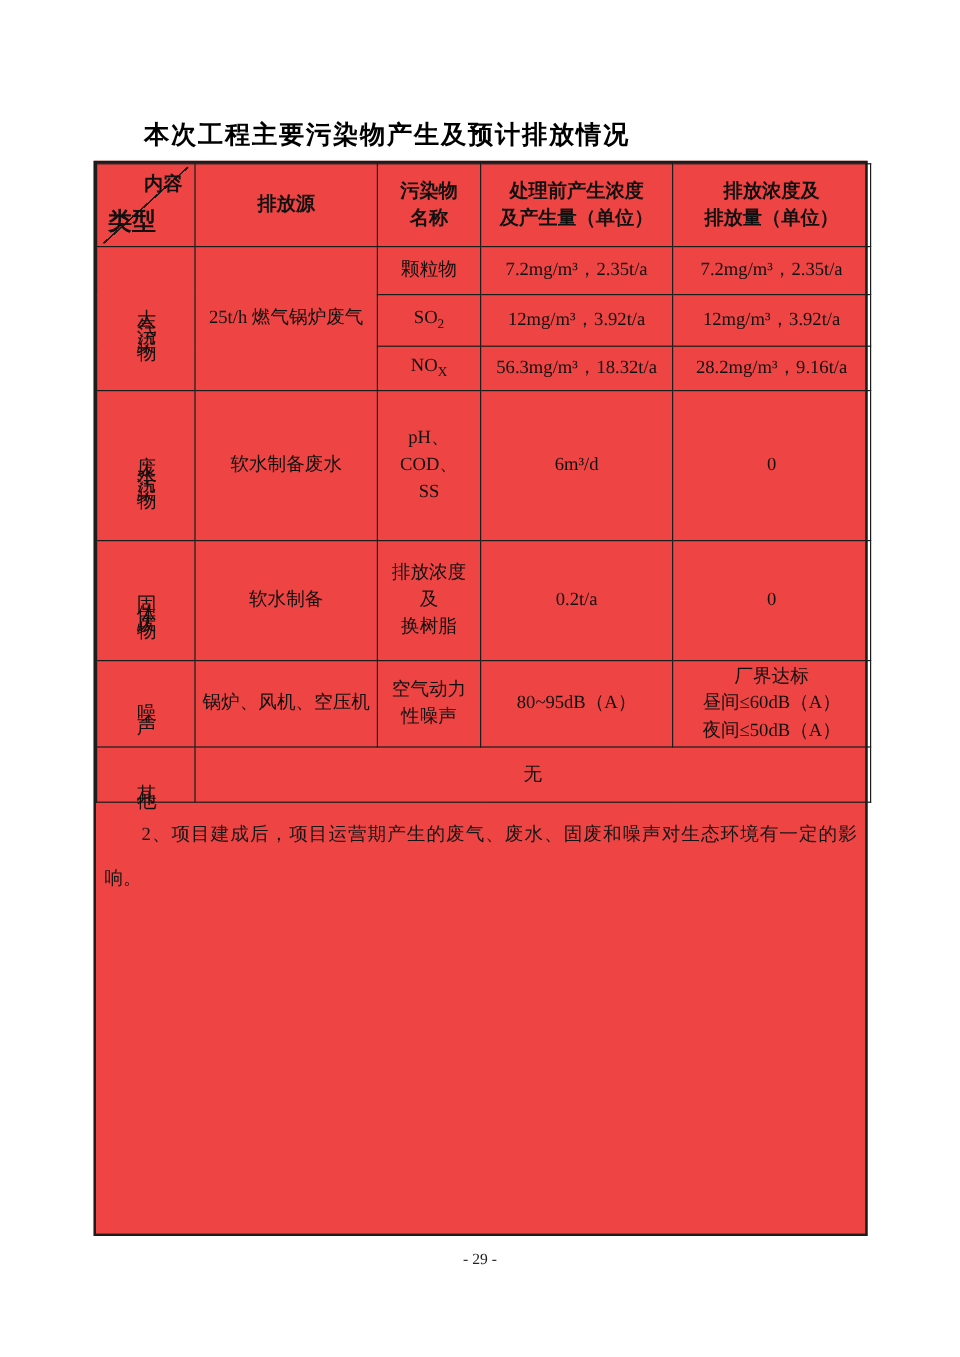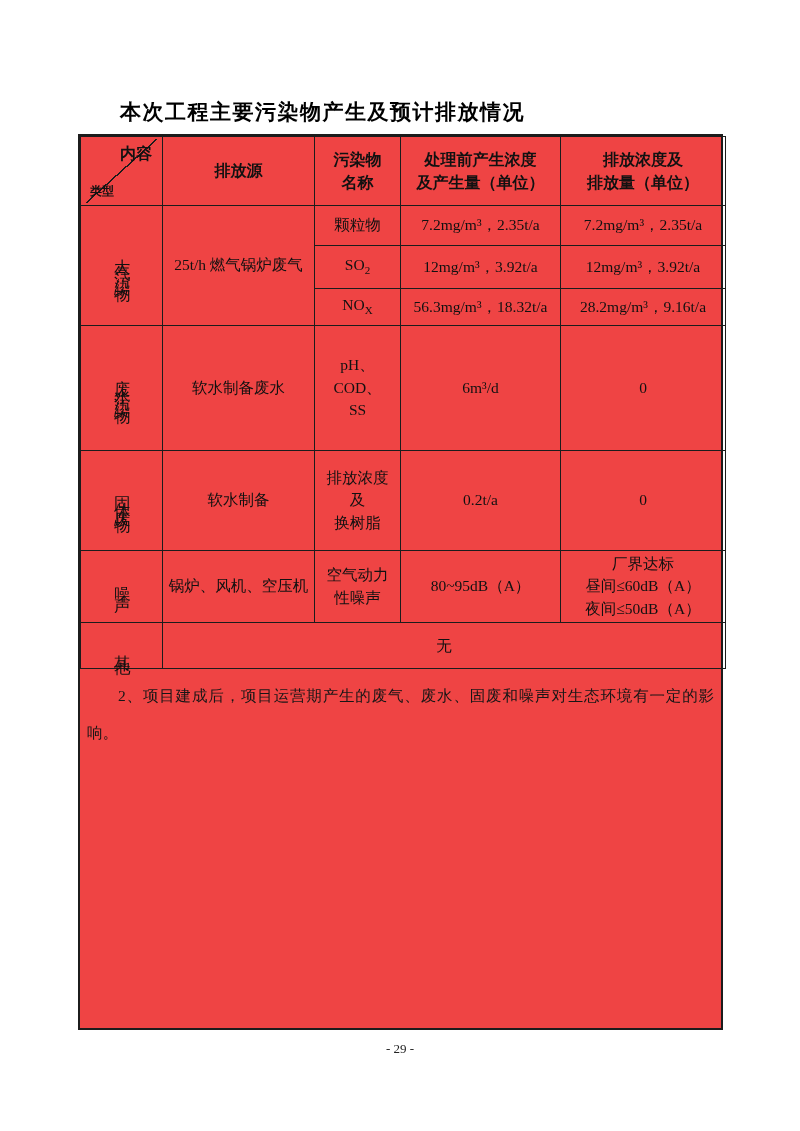--- a/index.html
+++ b/index.html
@@ -44,21 +44,21 @@
   td.corner-cell { padding:0; }
   .corner-inner {
     position:relative; width:100%; height:64px;
     background:linear-gradient(to bottom right,
       transparent calc(50% - 0.7px),
       #1c1c1c calc(50% - 0.7px),
       #1c1c1c calc(50% + 0.7px),
       transparent calc(50% + 0.7px));
   }
   .corner-top    { position:absolute; top:3px;  right:5px; font-weight:bold; font-size:16px; }
-  .corner-bottom { position:absolute; bottom:3px; left:4px; font-weight:bold; font-size:12px;margin-top:16px; }
+  .corner-bottom { position:absolute; bottom:3px; left:4px; font-weight:bold; font-size:20px;margin-top:16px; }
   
   .vtext {
     display:inline-block;
     writing-mode:vertical-lr; text-orientation:upright;
     font-size:16.5px; letter-spacing:7px;
     line-height:1;
   }
   .vtext.ls10 { letter-spacing:10px; }
   .vtext.ls5  { letter-spacing:5px; }
   sub.cell-sub { font-size:11px; }

